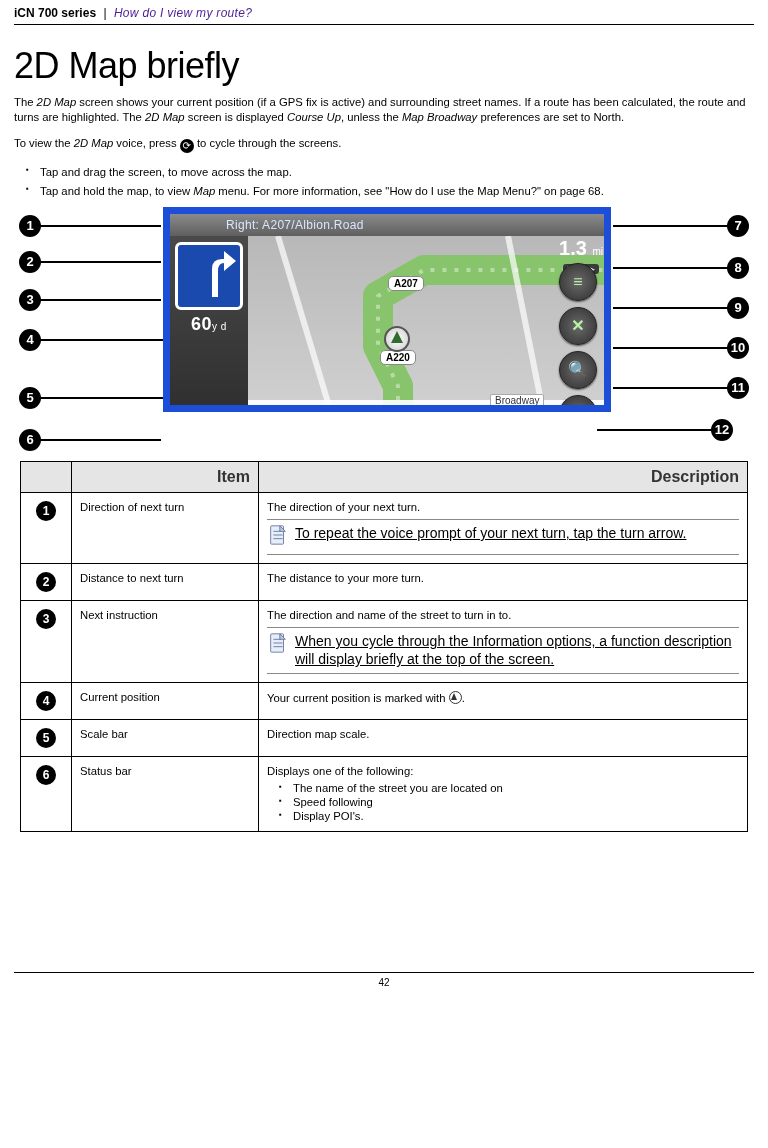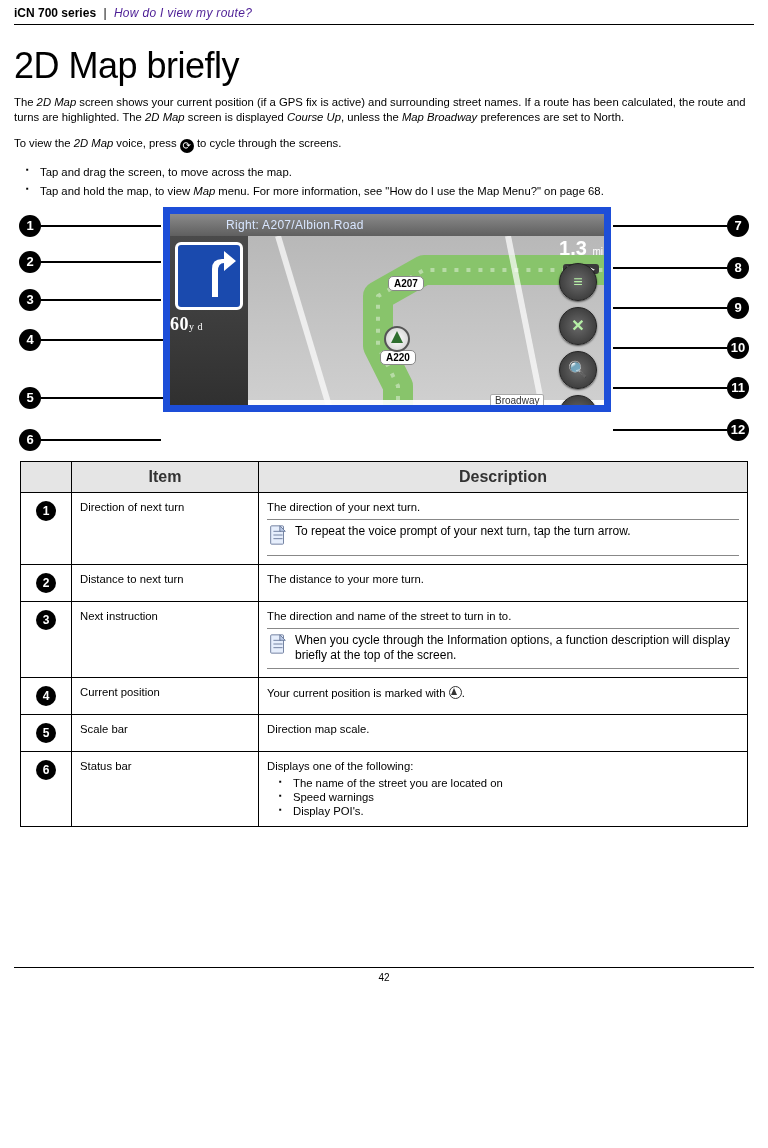--- a/index.html
+++ b/index.html
@@ -89,21 +89,21 @@
     line-height: 22px;
     padding-left: 56px;
     letter-spacing: 0.3px;
     font-family: "Trebuchet MS", Verdana, sans-serif;
   }
   .dev-main { position: relative; height: 200px; }
   .dev-left {
     position: absolute; left:0; top:0; width:78px; height:200px;
     background: linear-gradient(#4a4a4a,#2b2b2b);
     border-right: 2px solid #3a3a3a;
-    font-family: Liberation Serif, serif;
+    text-align: center;
   }
   .turn-box {
     width: 62px; height: 62px;
     margin: 6px auto 4px auto;
     background: #1a4aae;
     border: 3px solid #fff;
     border-radius: 6px;
     box-shadow: inset 0 0 0 2px #1a4aae;
     position: relative;
   }
@@ -196,21 +196,21 @@
   .callout.right { flex-direction: row-reverse; }
   
   table.desc {
     width: 728px;
     border-collapse: collapse;
     font-size: 11.3px;
     margin: 0 auto;
   }
   table.desc th {
     background:#e5e5e5;
-    text-align:center;
+    text-align:right;
     font-weight:bold;
     color:#333;
     font-size:16px;
     padding:6px 8px;
     border:1px solid #000;
   }
   table.desc th.first { width:34px; }
   table.desc th.item { width:170px; }
   table.desc td {
     border:1px solid #000;
@@ -222,21 +222,21 @@
     display:inline-block;
     width:20px; height:20px; border-radius:50%;
     background:#000; color:#fff; font-weight:bold;
     font-size:12px; text-align:center; line-height:20px;
   }
   .note-row {
     display:flex; align-items:flex-start;
     border-top:1px solid #888;
     border-bottom:1px solid #888;
     margin-top:6px; padding:4px 0;
-    font-size:12px; line-height:1.3;
+    font-size:14px; line-height:1.3;text-decoration:underline;
   }
   .note-row .note-icon {
     width:22px; flex:none; margin-right:6px;
   }
   .note-row .note-icon svg { width:22px; height:22px;}
   .sub-bullets { list-style:none; padding:0; margin:4px 0 0 0;}
   .sub-bullets li { padding:1px 0 1px 26px; position:relative;}
   .sub-bullets li::before { content:"▪"; position:absolute; left:12px; top:1px; font-size:8px;}
   .pos-glyph {
     display:inline-block; width:11px; height:11px;
@@ -320,21 +320,21 @@
         <span class="line" style="width:114px"></span>
     </div>
     <div class="callout right" style="right:0; top:130px;">
       <span class="circ">10</span>
         <span class="line" style="width:114px"></span>
     </div>
     <div class="callout right" style="right:0; top:170px;">
       <span class="circ">11</span>
         <span class="line" style="width:114px"></span>
     </div>
-    <div class="callout right" style="right:0; top:212px;">
+    <div class="callout right" style="right:16px; top:212px;">
       <span class="circ">12</span>
         <span class="line" style="width:114px"></span>
     </div>
 
     <div class="dev-screen">
       <div class="dev-topbar">Right: A207/Albion.Road</div>
       <div class="dev-main">
         <div class="dev-left">
           <div class="turn-box">
             <svg class="turn-arrow-svg" width="54" height="54" viewBox="0 0 54 54">
@@ -448,21 +448,21 @@
             <div>Direction map scale.</div>
           </td>
         </tr>
         <tr>
           <td class="icncell"><span class="numcirc">6</span></td>
           <td>Status bar</td>
           <td>
             <div>Displays one of the following:</div>
             <ul class="sub-bullets">
               <li>The name of the street you are located on</li>
-              <li>Speed warnings</li>
+              <li>Speed following</li>
               <li>Display POI's.</li>
             </ul>
           </td>
         </tr>
       </tbody>
   </table>
 
   <div class="pg-footer">
     <span>42</span>
   </div>

